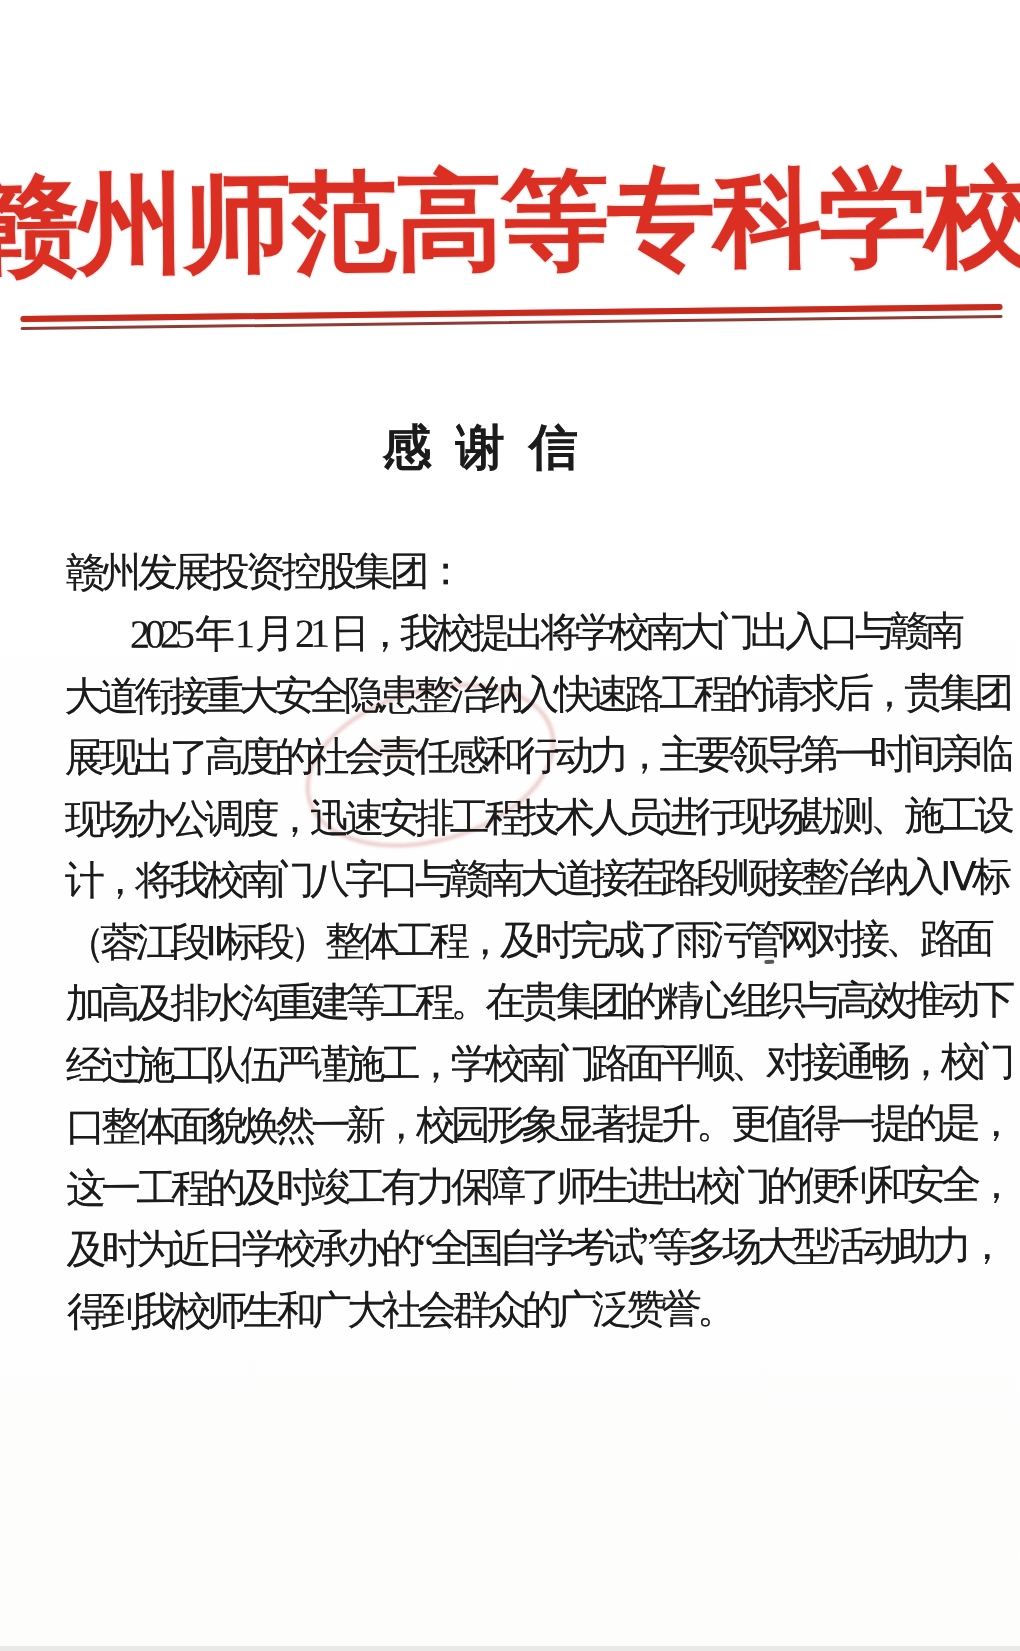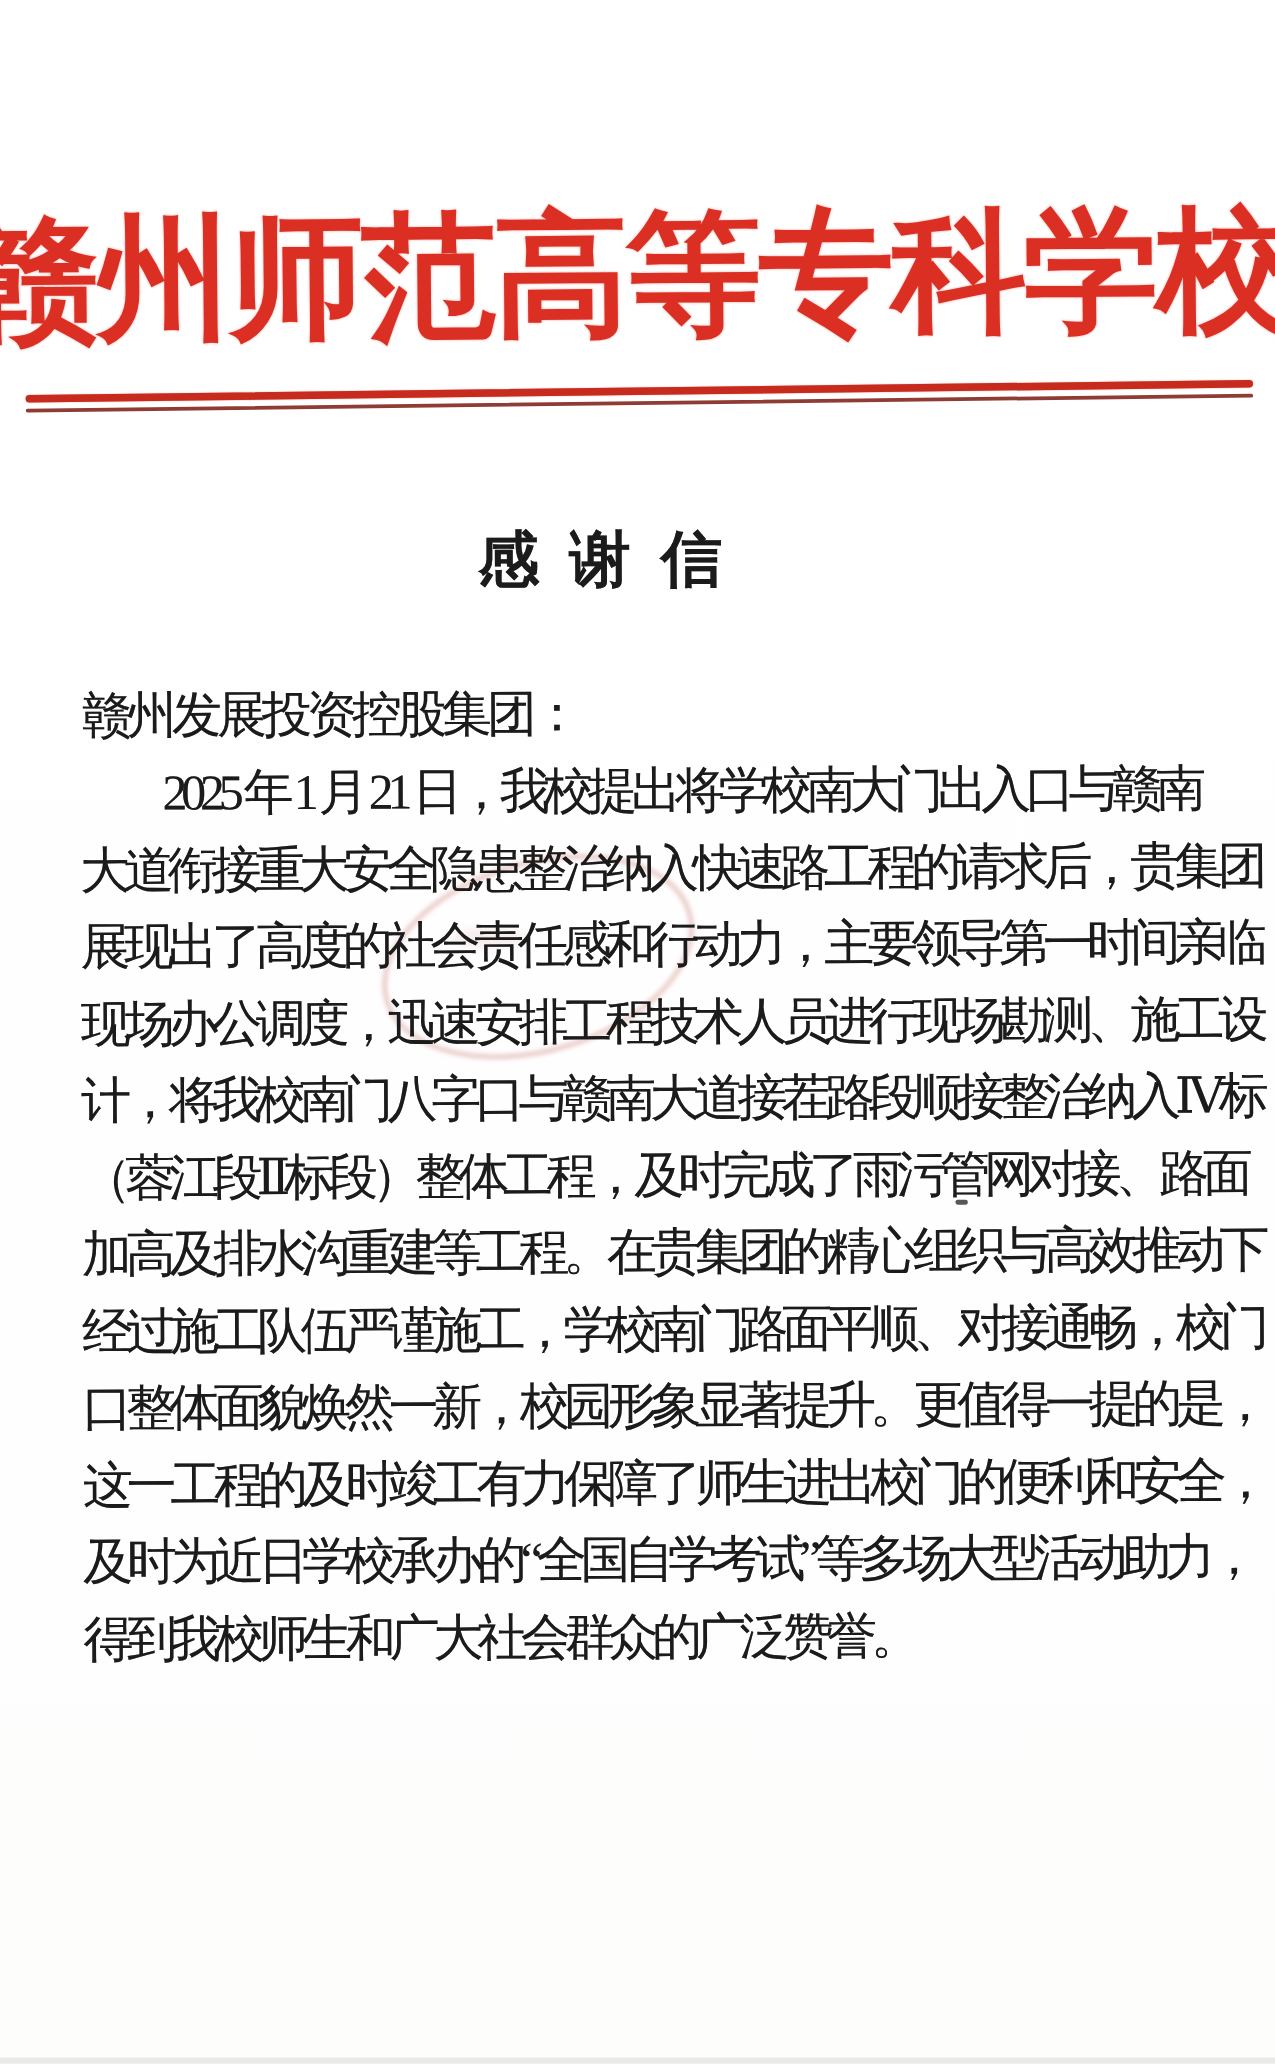--- a/index.html
+++ b/index.html
@@ -11,20 +11,21 @@
     height: 1651px;
     position: relative;
     overflow: hidden;
     background: #ffffff;
     font-family: "Liberation Serif", "DejaVu Serif", serif;
   }
   .page {
     position: absolute;
     inset: 0;
     background: linear-gradient(180deg, #ffffff 0%, #fefefe 70%, #fdfdfc 100%);
+    font-family: Liberation Serif, serif;
   }
   
   .skew {
     position: absolute;
     inset: 0;
     transform: rotate(-0.25deg);
     transform-origin: 50% 40%;
   }
 
   

